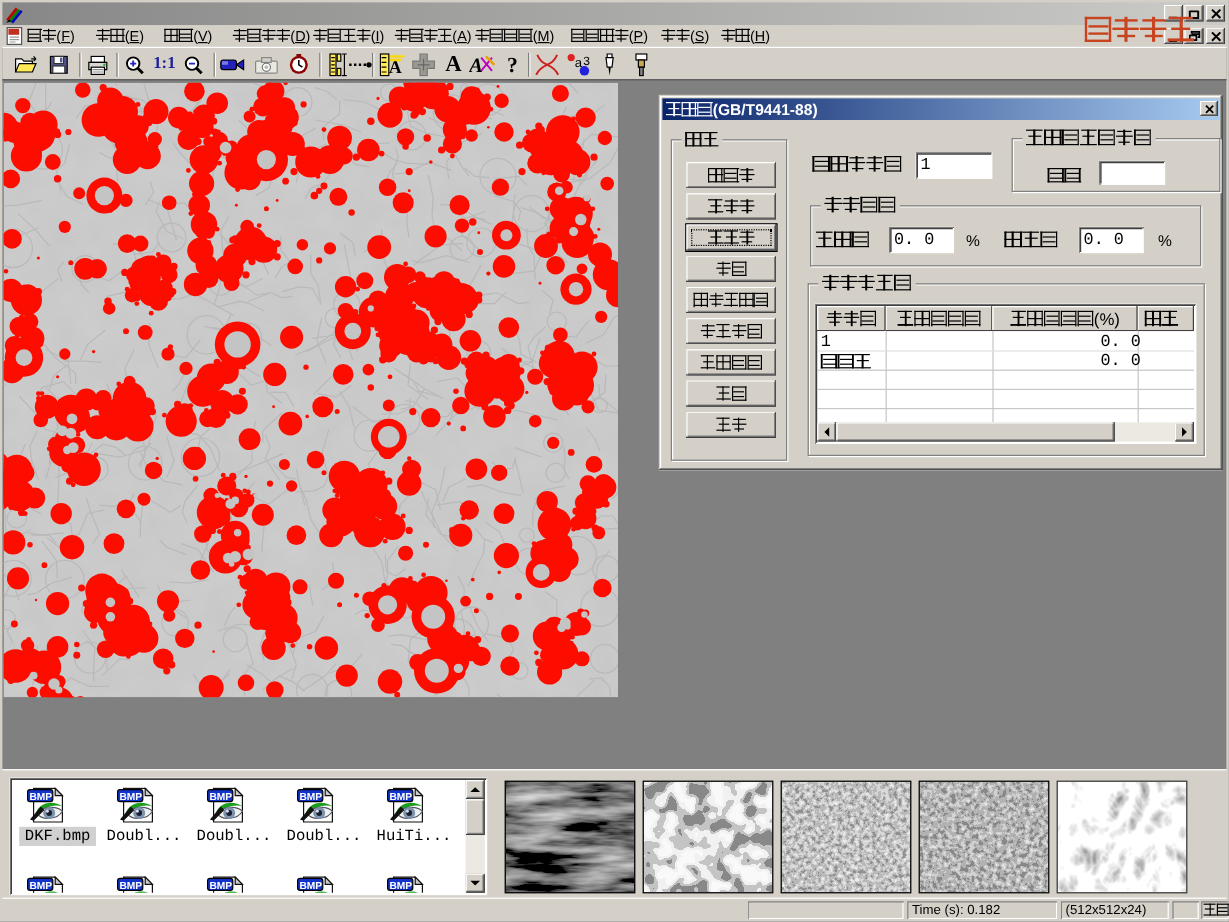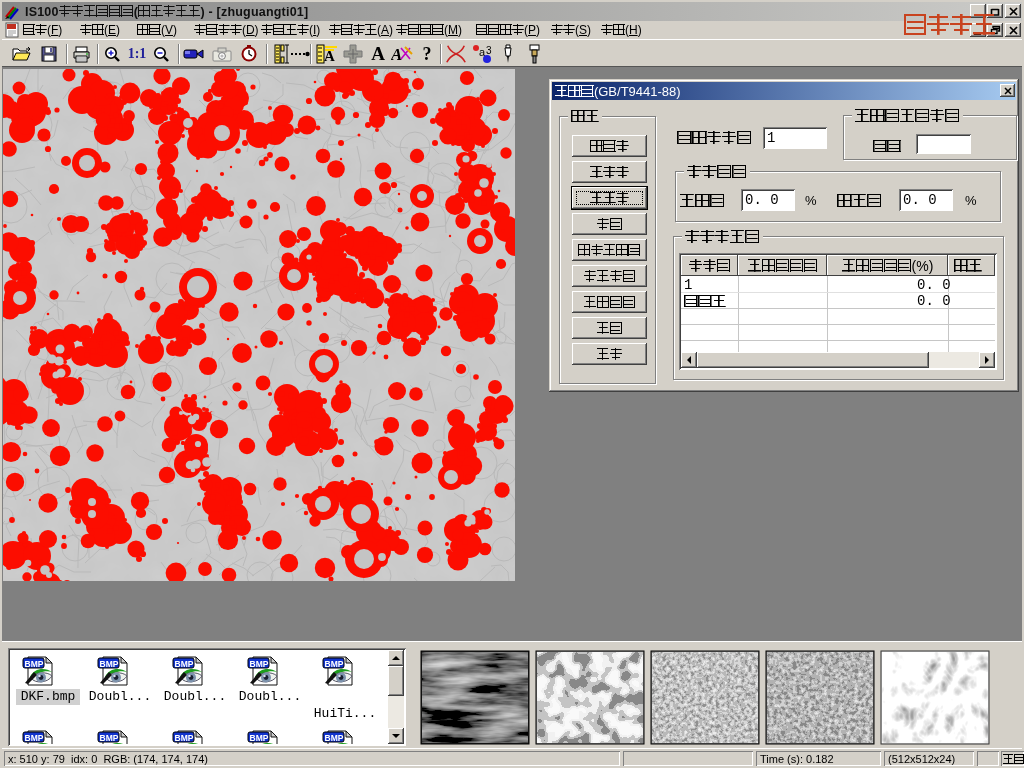--- a/index.html
+++ b/index.html
@@ -37,21 +37,21 @@
 #titlebar .txt{font-weight:bold;font-size:12.5px;color:#101010;margin-left:4px;letter-spacing:0.2px;white-space:nowrap}
 #menubar{left:2px;top:21px;width:1020px;height:18px;background:#d4d0c8;font-size:12px;color:#000}
 #menubar .mi{position:absolute;top:2px;white-space:nowrap}
 #toolbar{left:2px;top:39px;width:1020px;height:27px;background:#d4d0c8;border-top:1px solid #fff;box-shadow:0 1px 0 #808080}
 .ticon{position:absolute;top:4px;width:22px;height:20px;display:flex;align-items:center;justify-content:center}
 .tsep{position:absolute;top:4px;width:2px;height:20px;border-left:1px solid #808080;border-right:1px solid #fff}
 #client{left:2px;top:66px;width:1020px;height:575px;background:#808080;border-top:1px solid #555}
 #mimg{position:absolute;left:1px;top:2px;width:512px;height:512px}
 
 #dlg{left:549px;top:79px;width:470px;height:313px;background:#d4d0c8;box-shadow:inset -1px -1px 0 #404040,inset 1px 1px 0 #d4d0c8,inset -2px -2px 0 #808080,inset 2px 2px 0 #fff}
-#dlgtitle{position:absolute;left:3px;top:3px;width:464px;height:18px;background:linear-gradient(90deg,#0a246a,#a6caf0);color:#fff;font-weight:normal;font-size:13px;display:flex;align-items:center;padding-left:3px}
+#dlgtitle{position:absolute;left:3px;top:3px;width:464px;height:18px;background:linear-gradient(90deg,#0a246a,#a6caf0);color:#fff;font-weight:bold;font-size:13px;display:flex;align-items:center;padding-left:3px}
 #dlgtitle .k{background-color:transparent}
 .wbtn{position:absolute;width:16px;height:14px;background:#d4d0c8;box-shadow:inset -1px -1px 0 #404040,inset 1px 1px 0 #fff,inset -2px -2px 0 #808080;display:flex;align-items:center;justify-content:center;font-size:10px;font-weight:bold;color:#000;font-family:"Liberation Mono",monospace}
 .button{position:absolute;left:23px;width:75px;height:22px;background:#d4d0c8;box-shadow:inset -1px -1px 0 #404040,inset 1px 1px 0 #fff,inset -2px -2px 0 #808080;display:flex;align-items:center;justify-content:center;font-size:13px;color:#000}
 .edit{position:absolute;background:#fff;box-shadow:inset 1px 1px 0 #808080,inset -1px -1px 0 #fff,inset 2px 2px 0 #404040;font-size:14px;font-family:"Liberation Mono",monospace;padding:3px 0 0 4px;color:#000}
 .lbl{position:absolute;font-size:15px;color:#000;white-space:nowrap}
 
 .sbtn{position:absolute;background:#d4d0c8;box-shadow:inset -1px -1px 0 #404040,inset 1px 1px 0 #fff,inset -2px -2px 0 #808080;display:flex;align-items:center;justify-content:center}
 .arr{width:0;height:0;border:4px solid transparent}
 
 #bottompanel{left:2px;top:641px;width:1020px;height:107px;background:#d4d0c8;border-top:1px solid #fff}
@@ -59,21 +59,20 @@
 .sseg{position:absolute;top:2px;height:15px;box-shadow:inset 1px 1px 0 #808080,inset -1px -1px 0 #fff;padding:2px 0 0 4px;white-space:nowrap}
 #wmark{left:904px;top:12px;font-size:23px;color:#c8431f;z-index:50;letter-spacing:1px}
 </style></head><body>
 <div id="titlebar" class="abs">
  <svg width="17" height="16" viewBox="0 0 17 16" style="margin-left:2px">
   <path d="M2 13 L10 3" stroke="#c00000" stroke-width="2.2"></path>
   <path d="M4 14 L12 4" stroke="#008000" stroke-width="2.2"></path>
   <path d="M6 15 L14 5" stroke="#0000c0" stroke-width="2.2"></path>
   <path d="M1 15 L4 12 L5 14 Z" fill="#000"></path>
  </svg>
- <span class="txt">IS100<b class="k k2"></b><b class="k k2"></b><b class="k k0"></b><b class="k k1"></b><b class="k k1"></b><b class="k k1"></b>(<b class="k k3"></b><b class="k k0"></b><b class="k k2"></b><b class="k k0"></b><b class="k k0"></b>) - [zhuguangti01]</span>
 </div>
 <div class="wbtn" style="left:970px;top:4px">
     <svg width="10" height="9">
       <path d="M1 8 H8" stroke="#000" stroke-width="2"></path>
     </svg>
   </div>
 <div class="wbtn" style="left:987px;top:4px">
     <svg width="10" height="9">
       <path d="M1.5 2.5 H8.5 M1.5 2 V8 H8.5 V2" stroke="#000" stroke-width="1.6" fill="none"></path>
     </svg>
@@ -2020,21 +2019,21 @@
   <div class="abs" style="left:239px;top:8px"><svg width="32" height="30">
           <use href="#bmpicon"></use>
         </svg></div>
   <div class="abs" style="left:314px;top:8px"><svg width="32" height="30">
           <use href="#bmpicon"></use>
         </svg></div>
   <div class="abs" style="left:8px;top:41px;width:64px;height:16px;background:#d0d0d0;font:13px 'Liberation Mono',monospace;text-align:center">DKF.bmp</div>
   <div class="abs" style="left:80px;top:41px;width:64px;height:16px;font:13px 'Liberation Mono',monospace;text-align:center">Doubl...</div>
   <div class="abs" style="left:155px;top:41px;width:64px;height:16px;font:13px 'Liberation Mono',monospace;text-align:center">Doubl...</div>
   <div class="abs" style="left:230px;top:41px;width:64px;height:16px;font:13px 'Liberation Mono',monospace;text-align:center">Doubl...</div>
-  <div class="abs" style="left:305px;top:58px;width:64px;height:16px;font:13px 'Liberation Mono',monospace;text-align:center">HuiTi...</div>
+  <div class="abs" style="left:305px;top:41px;width:64px;height:16px;font:13px 'Liberation Mono',monospace;text-align:center">HuiTi...</div>
   <div class="abs" style="left:14px;top:82px"><svg width="32" height="14" viewBox="0 0 32 14">
           <use href="#bmpicon"></use>
         </svg></div>
   <div class="abs" style="left:89px;top:82px"><svg width="32" height="14" viewBox="0 0 32 14">
           <use href="#bmpicon"></use>
         </svg></div>
   <div class="abs" style="left:164px;top:82px"><svg width="32" height="14" viewBox="0 0 32 14">
           <use href="#bmpicon"></use>
         </svg></div>
   <div class="abs" style="left:239px;top:82px"><svg width="32" height="14" viewBox="0 0 32 14">
@@ -2099,19 +2098,18 @@
    <rect x="231" y="1" width="108" height="93" fill="#777" stroke="#000"></rect>
         <rect x="232" y="2" width="106" height="91" filter="url(#th3)"></rect>
    <rect x="346" y="1" width="108" height="93" fill="#777" stroke="#000"></rect>
         <rect x="347" y="2" width="106" height="91" filter="url(#th4)"></rect>
    <rect x="461" y="1" width="108" height="93" fill="#ddd" stroke="#333"></rect>
         <rect x="462" y="2" width="106" height="91" filter="url(#th5)"></rect>
   </g>
  </svg>
 </div>
 <div id="statusbar" class="abs">
- <div class="sseg" style="left:2px;width:616px">x: 510 y: 79&nbsp; idx: 0&nbsp; RGB: (174, 174, 174)</div>
  <div class="sseg" style="left:621px;width:130px"></div>
  <div class="sseg" style="left:754px;width:125px">Time (s): 0.182</div>
  <div class="sseg" style="left:882px;width:90px">(512x512x24)</div>
  <div class="sseg" style="left:975px;width:22px"></div>
  <div class="sseg" style="left:999px;width:23px;padding-left:2px"><b class="k k0"></b><b class="k k1"></b></div>
 </div>
 
 </body></html>

